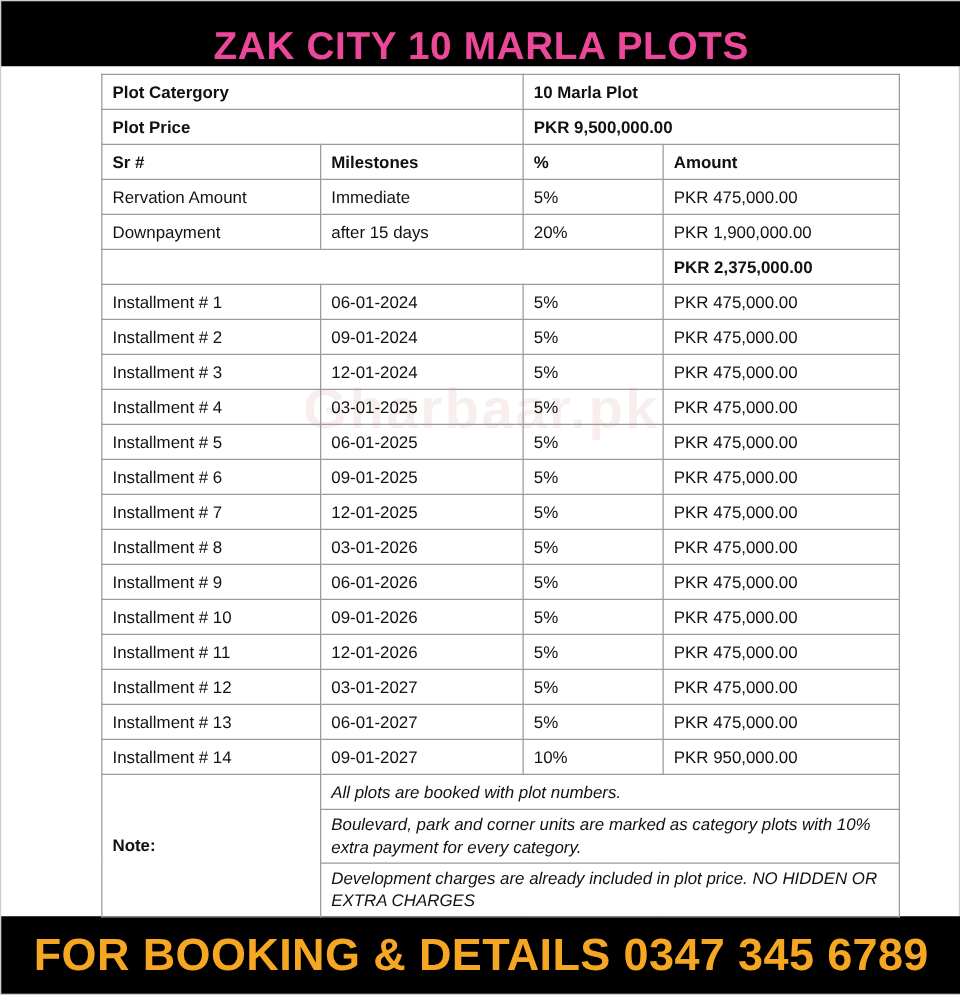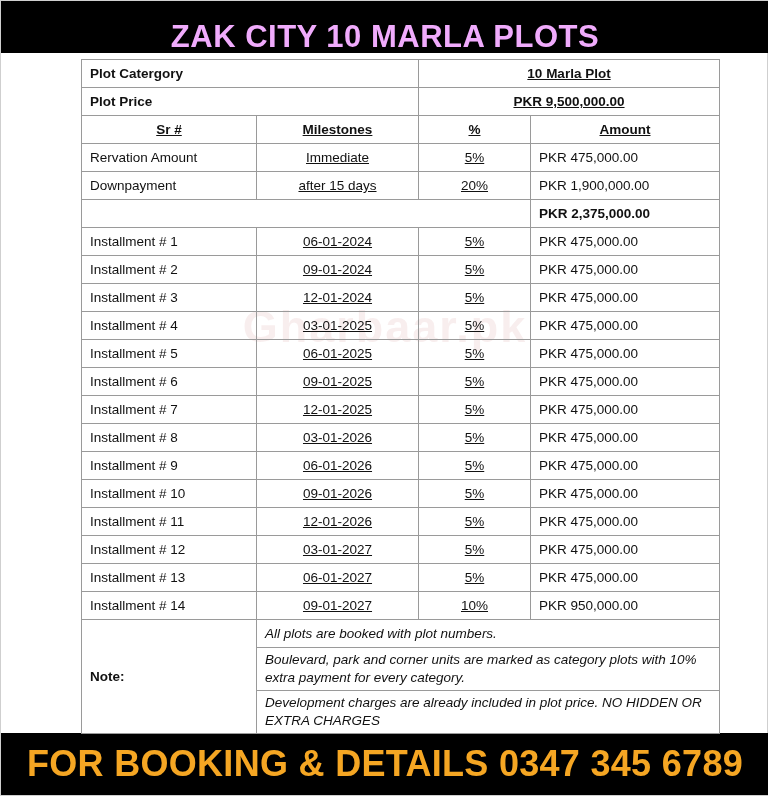--- a/index.html
+++ b/index.html
@@ -27,21 +27,21 @@
     left: 0;
     top: 0;
     width: 768px;
     height: 52px;
     background: #000000;
     display: flex;
     align-items: center;
     justify-content: center;
   }
   .header-title {
-    color: #f0abfc;
+    color: #ec4899;
     font-size: 31px;
     font-weight: bold;
     letter-spacing: 0.5px;
     font-family: "Liberation Sans", sans-serif;
     text-align: right;
     line-height: 1;
     margin-top: 18px;
   }
   .footer-bar {
     position: absolute;
@@ -97,21 +97,21 @@
     height: 27px;
     vertical-align: middle;
     background: transparent;
   }
   .c-sr   { width: 175px; }
   .c-ms   { width: 162px; }
   .c-pct  { width: 112px; }
   .c-amt  { width: 189px; }
 
   .bold { font-weight: bold; }
-  .center { text-align: center; text-decoration: underline; }
+  .center { text-align: left; }
   .right { text-align: left; }
   .left { text-align: left; }
 
   .row-head td {
     font-weight: bold;
     font-size: 14px;
     height: 29px;
   }
   .title-row td {
     font-weight: bold;

